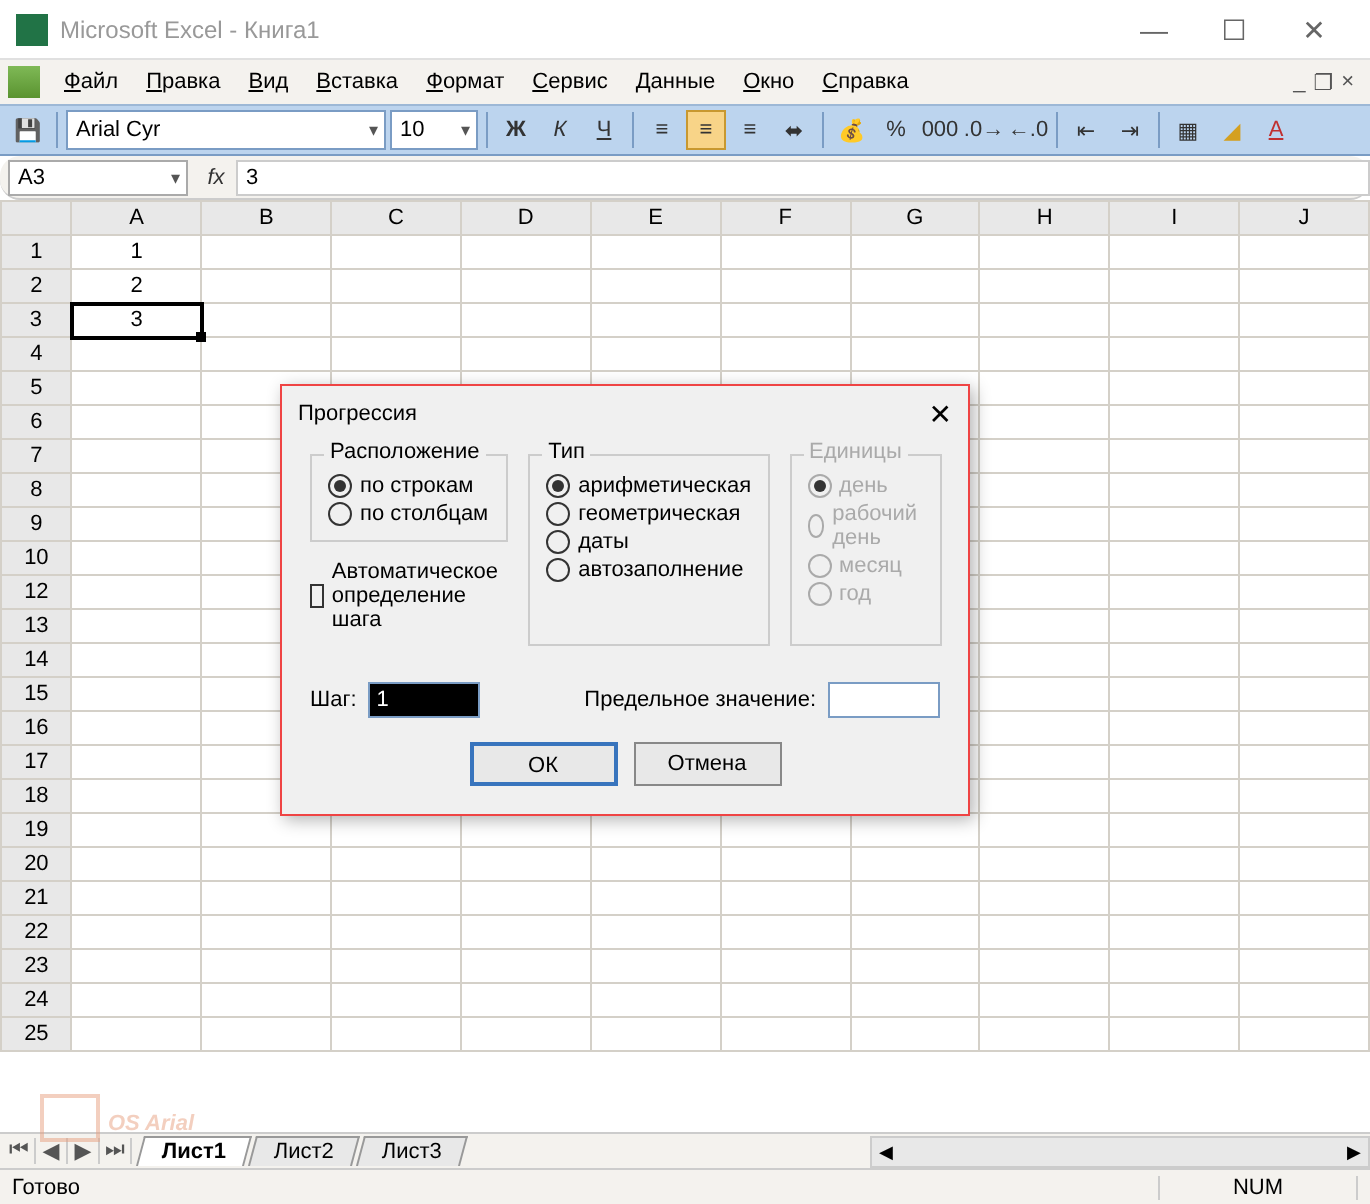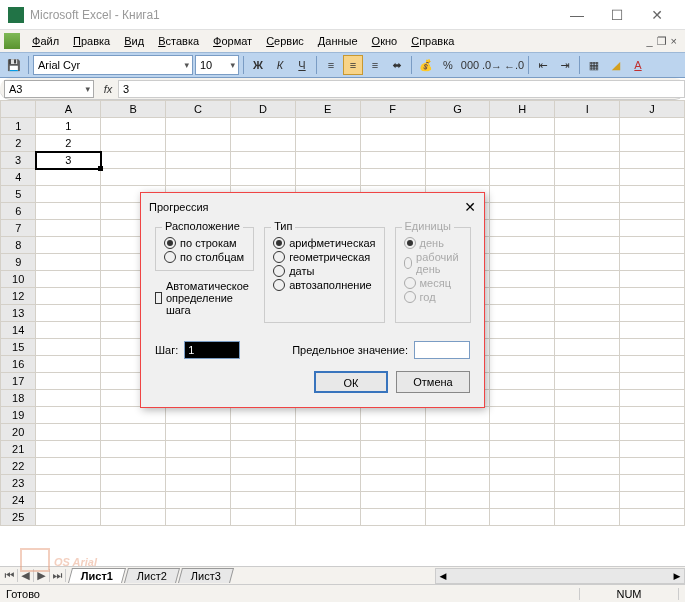--- a/index.html
+++ b/index.html
@@ -64,21 +64,21 @@
 .radio-row, .check-row { display: flex; align-items: center; gap: 4px; padding: 1px 0; font-size: 11px;}
 .radio { width: 12px; height: 12px; border: 1px solid #333; border-radius: 50%; display: inline-flex; align-items: center; justify-content: center; }
 .radio.on::after { content: ""; width: 6px; height: 6px; background: #333; border-radius: 50%; }
 .radio.dis { border-color: #aaa; }
 .chk { width: 12px; height: 12px; border: 1px solid #333; }
 .disabled { color: #aaa; }
 .inprow { display: flex; align-items: center; gap: 6px; margin-top: 18px; }
 .txtinput { height: 18px; border: 1px solid #7a9cc4; background: #fff; padding: 0 3px; }
 .step-val { width: 56px; background: #000; color: #fff; }
 .limit-val { width: 56px; }
-.btnrow { display: flex; justify-content: flex-end; gap: 8px; margin-top: 12px; }
+.btnrow { display: flex; justify-content: center; gap: 8px; margin-top: 12px; }
 .dlgbtn { width: 74px; height: 22px; border: 1px solid #888; background: #e8e8e8; text-align: center; line-height: 20px; font-size: 11px;}
 .dlgbtn.def { border: 2px solid #3874bd; }
 
 .watermark { position: absolute; bottom: 30px; left: 20px; font-size: 24px; color: #e8a080; opacity: 0.5; font-style: italic; font-weight: bold; pointer-events:none;}
 .watermark-icon { display: inline-block; width: 30px; height: 24px; border: 2px solid #e8a080; position: relative; margin-right: 4px; vertical-align: middle;}
 </style>
 </head>
 <body>
 
 <div class="titlebar">

